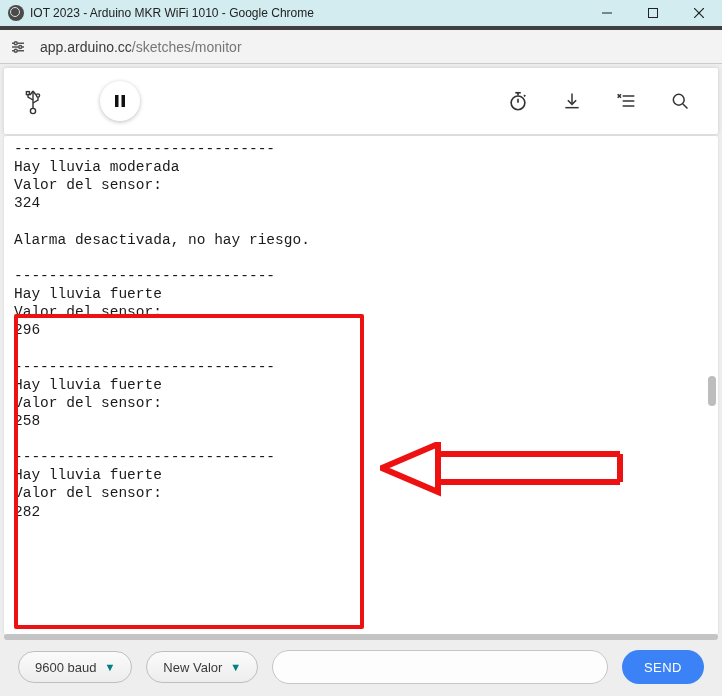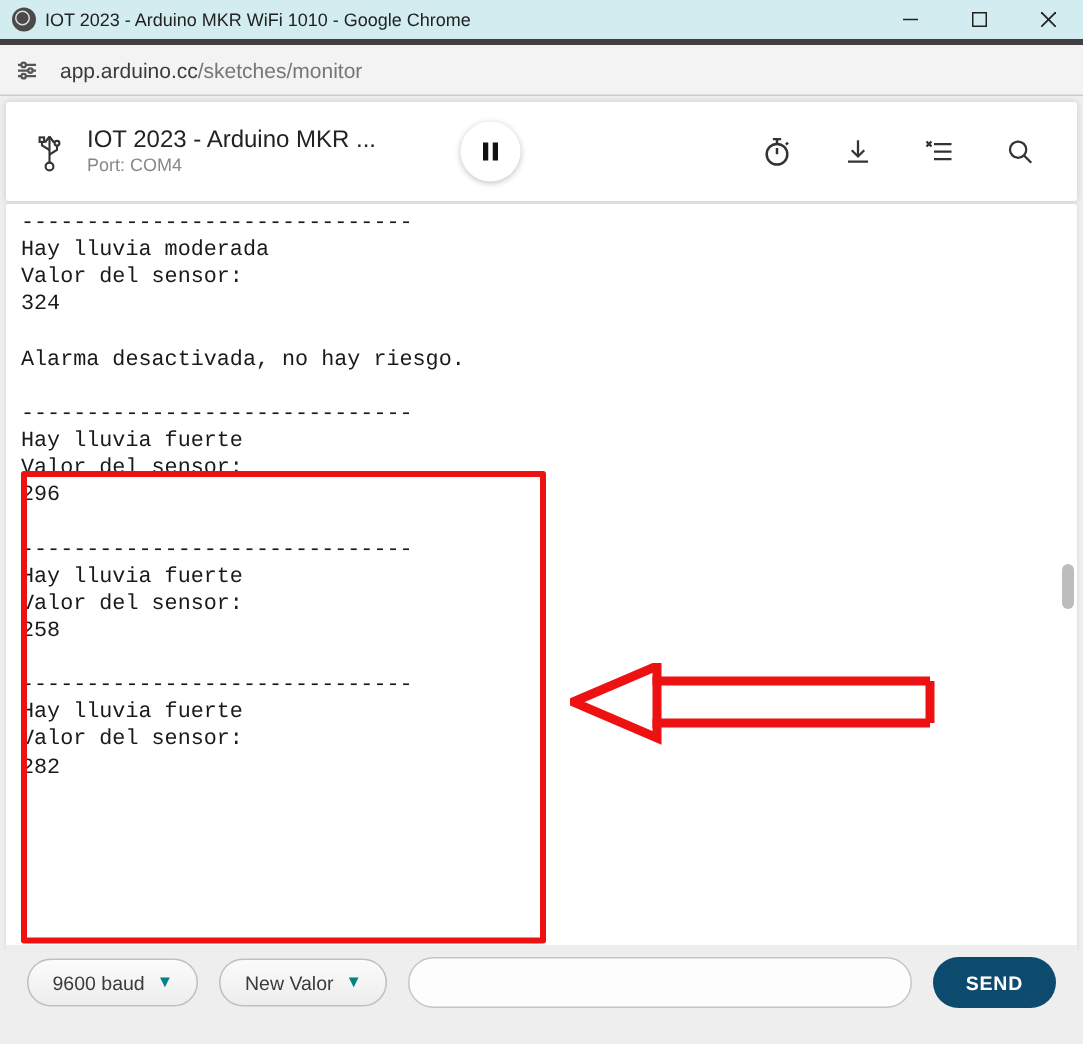--- a/index.html
+++ b/index.html
@@ -60,36 +60,36 @@
     background:#bdbdbd; border-radius:4px;
   }
   .console-content {
     position:absolute; left:0; right:0; top:0; bottom:0;
     font-family: "Consolas","Courier New",monospace; font-size: 14.5px; line-height: 1.25;
     color:#1a1a1a; white-space: pre; padding: 4px 10px 10px 10px; overflow:hidden;
   }
   .scroll-divider { position:absolute; left:4px; right:4px; bottom:56px; height:6px; background:#c4c4c4; border-radius:3px; }
 
   .bottom-controls {
-    position:absolute; left:4px; right:4px; bottom:16px; height:50px;
+    position:absolute; left:4px; right:4px; bottom:4px; height:50px;
     display:flex; align-items:center; gap:14px; padding: 0 14px; background:#eeeeee;
   }
   .pill-select {
     height:32px; padding: 0 16px; border-radius:16px; border:1px solid #bfbfbf;
     background: linear-gradient(#fbfbfb,#ededed); display:flex; align-items:center;
     font-size:13px; color:#3a3a3a; gap:8px; cursor:pointer;
   }
   .pill-select .caret { color:#008184; font-size:11px; }
   .send-input {
     flex:1; height:34px; border-radius:17px; border:1px solid #c6c6c6;
     background:#fdfdfd; padding:0 14px; font-size:13px; color:#333; outline:none;
   }
   .send-btn {
     height:34px; padding:0 22px; border-radius:17px; border:none; cursor:pointer;
-    background:#0c4a6e; color:#fff; font-weight:700; font-size:13px; letter-spacing:0.5px;
+    background:#3b82f6; color:#fff; font-weight:400; font-size:13px; letter-spacing:0.5px;
   }
 
   
   .annot { position:absolute; pointer-events:none; }
   .annot-box {
     left: 14px; top: 250px; width: 350px; height: 315px;
     border: 4px solid #e11; border-radius:2px;
   }
   .annot-arrow { left: 380px; top: 378px; }
   .annot-arrow svg { display:block; }
@@ -144,24 +144,20 @@
         <circle cx="9" cy="24" r="2.6"></circle>
         <line x1="9" y1="21" x2="9" y2="4"></line>
         <polyline points="9,4 6,8"></polyline> 
           <polyline points="9,4 12,8"></polyline>
         <polyline points="9,13 4,10 4,7"></polyline>
           <rect x="2.4" y="4.6" width="3" height="3"></rect>
         <polyline points="9,16 14,13 14,10"></polyline>
           <circle cx="14" cy="8.5" r="1.6"></circle>
       </svg>
     </span>
-    <div class="title-block">
-      <span class="sketch-title">IOT 2023 - Arduino MKR ...</span>
-      <span class="port">Port: COM4</span>
-    </div>
     <div class="spacer-small"></div>
     <button class="pause-btn">
       <svg width="16" height="16" viewBox="0 0 16 16">
         <rect x="3" y="2" width="3.5" height="12" fill="#111"></rect>
           <rect x="9.5" y="2" width="3.5" height="12" fill="#111"></rect>
       </svg>
     </button>
     <div class="spacer-flex"></div>
     <button class="tool-icon">
       <svg width="22" height="22" viewBox="0 0 24 24" fill="none" stroke="#333" stroke-width="1.8">

